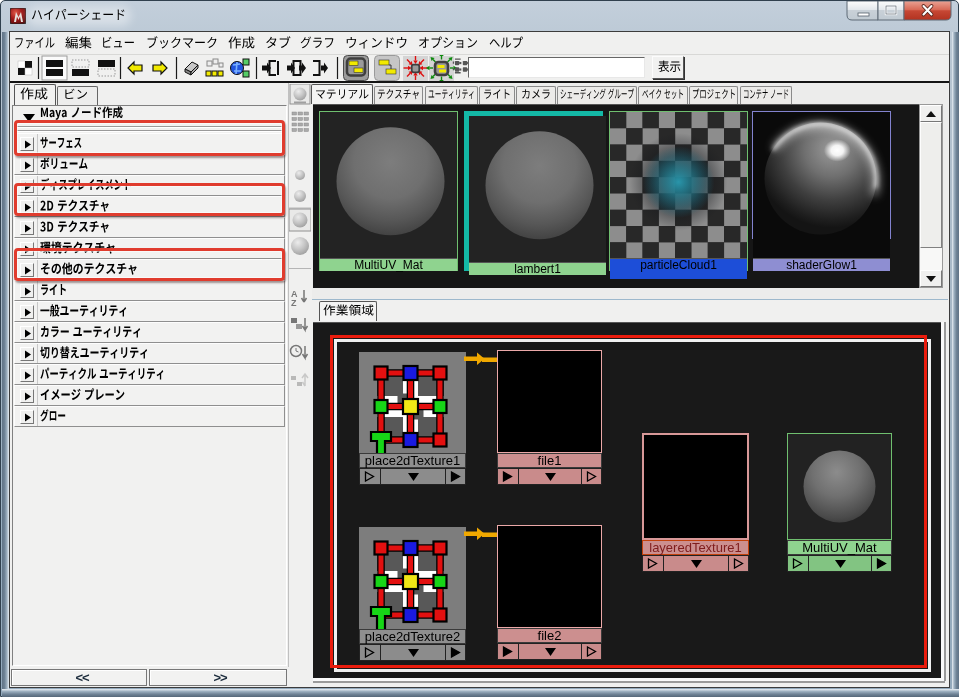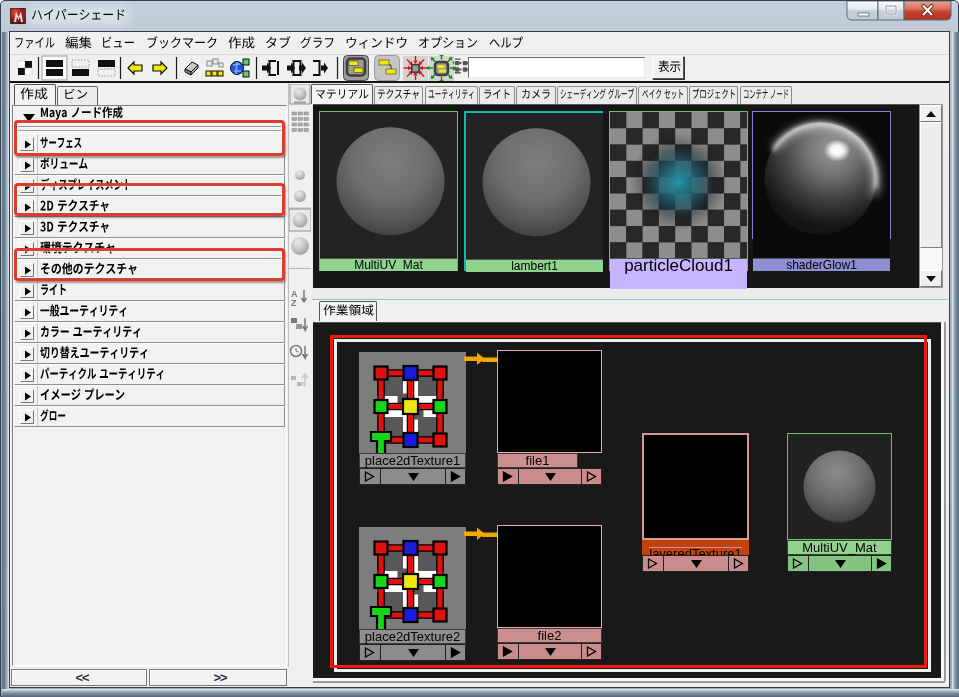--- a/index.html
+++ b/index.html
@@ -514,21 +514,21 @@
                 <stop offset="45%" stop-color="#6f6f6f"></stop>
                 <stop offset="72%" stop-color="#575757"></stop>
                 <stop offset="95%" stop-color="#3e3e3e"></stop>
               </radialGradient>
             </defs>
             <circle cx="70.5" cy="69.35" r="54" fill="url(#spc0)"></circle>
           </svg>
         </div>
         <div style="width:137px;height:13px;background:#8fd38f;border-top:1px solid #555;font-size:12px;color:#000;text-align:center;line-height:13px;font-family:'Liberation Sans'">MultiUV_Mat</div>
       </div>
-      <div class="abs" style="left:454px;top:79px;width:139px;height:160px;border:2px solid #14b8a6">
+      <div class="abs" style="left:454px;top:79px;width:139px;height:160px;border:5px solid #14b8a6">
         <div style="position:relative;width:137px;height:146px;overflow:hidden">
           <svg width="137" height="146" style="position:absolute;left:0;top:0">
             <rect width="137" height="146" fill="#232323"></rect>
             <defs>
               <radialGradient id="spc1" cx="50%" cy="32%" r="75%">
                 <stop offset="0" stop-color="#7d7d7d"></stop>
                 <stop offset="45%" stop-color="#6f6f6f"></stop>
                 <stop offset="72%" stop-color="#575757"></stop>
                 <stop offset="95%" stop-color="#3e3e3e"></stop>
               </radialGradient>
@@ -631,21 +631,21 @@
               <radialGradient id="cyc2" cx="50%" cy="50%" r="50%">
                 <stop offset="0" stop-color="#2a9cb2" stop-opacity="0.95"></stop>
                 <stop offset="40%" stop-color="#2692a8" stop-opacity="0.62"></stop>
                 <stop offset="100%" stop-color="#1f8aa8" stop-opacity="0"></stop>
               </radialGradient>
             </defs>
             <circle cx="68.5" cy="70.0" r="49" fill="url(#cdc2)"></circle>
             <circle cx="68.5" cy="70.0" r="36" fill="url(#cyc2)"></circle>
           </svg>
         </div>
-        <div style="width:137px;height:31px;background:#c4b5fd;border-top:1px solid #555;font-size:17px;color:#000;text-align:center;line-height:13px;font-family:'Liberation Sans'">particleCloud1</div>
+        <div style="width:137px;height:21px;background:#1d4ed8;border-top:1px solid #555;font-size:12px;color:#000;text-align:center;line-height:13px;font-family:'Liberation Sans'">particleCloud1</div>
       </div>
       <div class="abs" style="left:742px;top:79px;width:139px;height:128px;border:1px solid #8383cf">
         <div style="position:relative;width:137px;height:146px;overflow:hidden">
           <svg width="137" height="146" style="position:absolute;left:0;top:0">
             <rect width="137" height="146" fill="#0a0a0a"></rect>
             <defs>
               <radialGradient id="gsc3" cx="60%" cy="24%" r="70%">
                 <stop offset="0" stop-color="#9a9a9a"></stop>
                 <stop offset="35%" stop-color="#6f6f6f"></stop>
                 <stop offset="65%" stop-color="#3f3f3f"></stop>
@@ -724,21 +724,21 @@
       <svg class="abs" style="left:354px;top:439px" width="11" height="11">
         <path d="M1.5 1 L9.5 5.5 L1.5 10 Z" fill="none" stroke="#000" stroke-width="1.3"></path>
       </svg>
       <svg class="abs" style="left:396.5px;top:440px" width="13" height="10">
         <path d="M1 1 L12 1 L6.5 9 Z" fill="#000"></path>
       </svg>
       <svg class="abs" style="left:440px;top:439px" width="11" height="11">
         <path d="M1.5 1 L9.5 5.5 L1.5 10 Z" fill="#000" stroke="#000" stroke-width="1.3"></path>
       </svg>
       <div class="abs" style="left:487px;top:318px;width:105px;height:103px;background:#000000;border:1px solid #eba8a8;overflow:hidden"></div>
-      <div class="abs" style="left:487px;top:421px;width:81px;height:15px;background:#cc8f8f;border:1px solid #3a3a3a;font-size:13px;text-align:center;line-height:14px;color:#000;font-family:'Liberation Sans'">file1</div>
+      <div class="abs" style="left:487px;top:421px;width:105px;height:15px;background:#cc8f8f;border:1px solid #3a3a3a;font-size:13px;text-align:center;line-height:14px;color:#000;font-family:'Liberation Sans'">file1</div>
       <div class="abs" style="left:487px;top:436px;width:105px;height:17px;background:#c98b8b;border:1px solid #222"></div>
       <div class="abs" style="left:508px;top:436px;width:1px;height:17px;background:#222"></div>
       <div class="abs" style="left:571px;top:436px;width:1px;height:17px;background:#222"></div>
       <svg class="abs" style="left:492px;top:439px" width="11" height="11">
         <path d="M1.5 1 L9.5 5.5 L1.5 10 Z" fill="#000" stroke="#000" stroke-width="1.3"></path>
       </svg>
       <svg class="abs" style="left:533.5px;top:440px" width="13" height="10">
         <path d="M1 1 L12 1 L6.5 9 Z" fill="#000"></path>
       </svg>
       <svg class="abs" style="left:576px;top:439px" width="11" height="11">
@@ -797,21 +797,21 @@
       <svg class="abs" style="left:492px;top:614px" width="11" height="11">
         <path d="M1.5 1 L9.5 5.5 L1.5 10 Z" fill="#000" stroke="#000" stroke-width="1.3"></path>
       </svg>
       <svg class="abs" style="left:533.5px;top:615px" width="13" height="10">
         <path d="M1 1 L12 1 L6.5 9 Z" fill="#000"></path>
       </svg>
       <svg class="abs" style="left:576px;top:614px" width="11" height="11">
         <path d="M1.5 1 L9.5 5.5 L1.5 10 Z" fill="none" stroke="#000" stroke-width="1.3"></path>
       </svg>
       <div class="abs" style="left:632px;top:401px;width:107px;height:107px;background:#000000;border:2px solid #d89898;overflow:hidden"></div>
-      <div class="abs" style="left:632px;top:508px;width:107px;height:15px;background:#cc8f8f;border:7px solid #c2410c;font-size:13px;text-align:center;line-height:14px;color:#000000;font-family:'Liberation Sans'">layeredTexture1</div>
+      <div class="abs" style="left:632px;top:508px;width:107px;height:15px;background:#cc8f8f;border:1px solid #c2410c;font-size:13px;text-align:center;line-height:14px;color:#7f1d1d;font-family:'Liberation Sans'">layeredTexture1</div>
       <div class="abs" style="left:632px;top:523px;width:107px;height:17px;background:#c98b8b;border:1px solid #222"></div>
       <div class="abs" style="left:653px;top:523px;width:1px;height:17px;background:#222"></div>
       <div class="abs" style="left:718px;top:523px;width:1px;height:17px;background:#222"></div>
       <svg class="abs" style="left:637px;top:526px" width="11" height="11">
         <path d="M1.5 1 L9.5 5.5 L1.5 10 Z" fill="none" stroke="#000" stroke-width="1.3"></path>
       </svg>
       <svg class="abs" style="left:679.5px;top:527px" width="13" height="10">
         <path d="M1 1 L12 1 L6.5 9 Z" fill="#000"></path>
       </svg>
       <svg class="abs" style="left:723px;top:526px" width="11" height="11">

